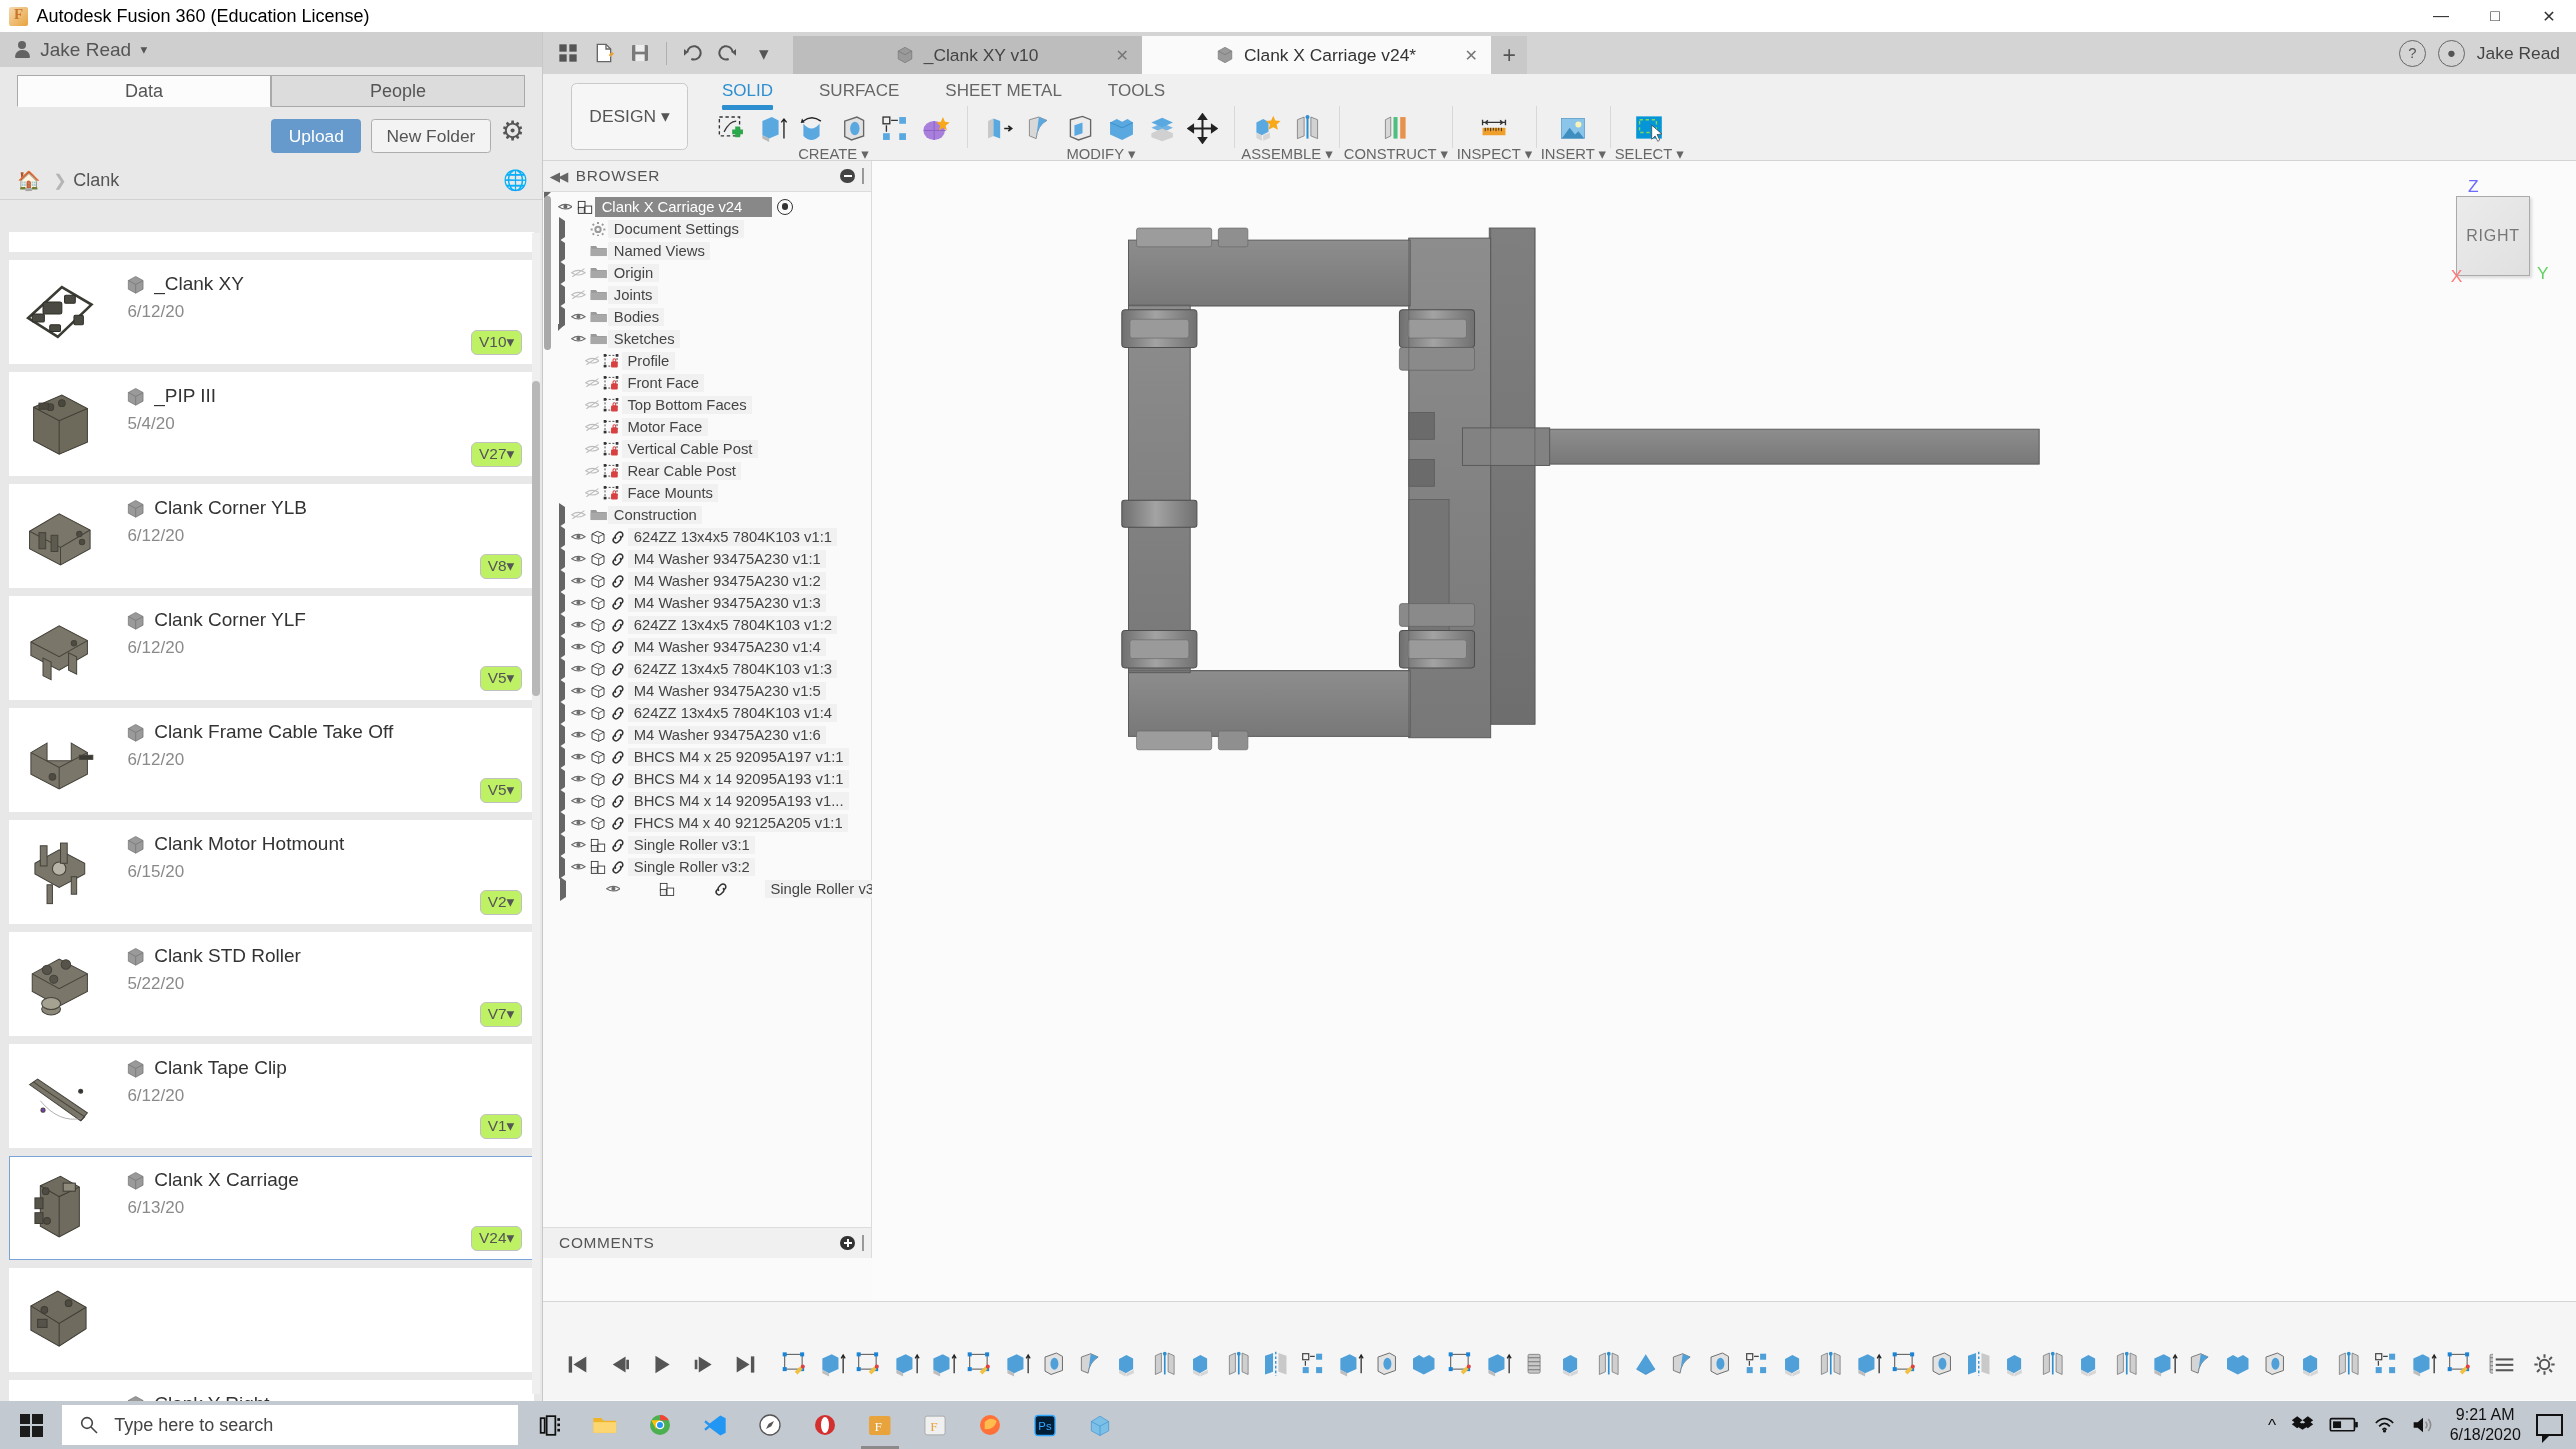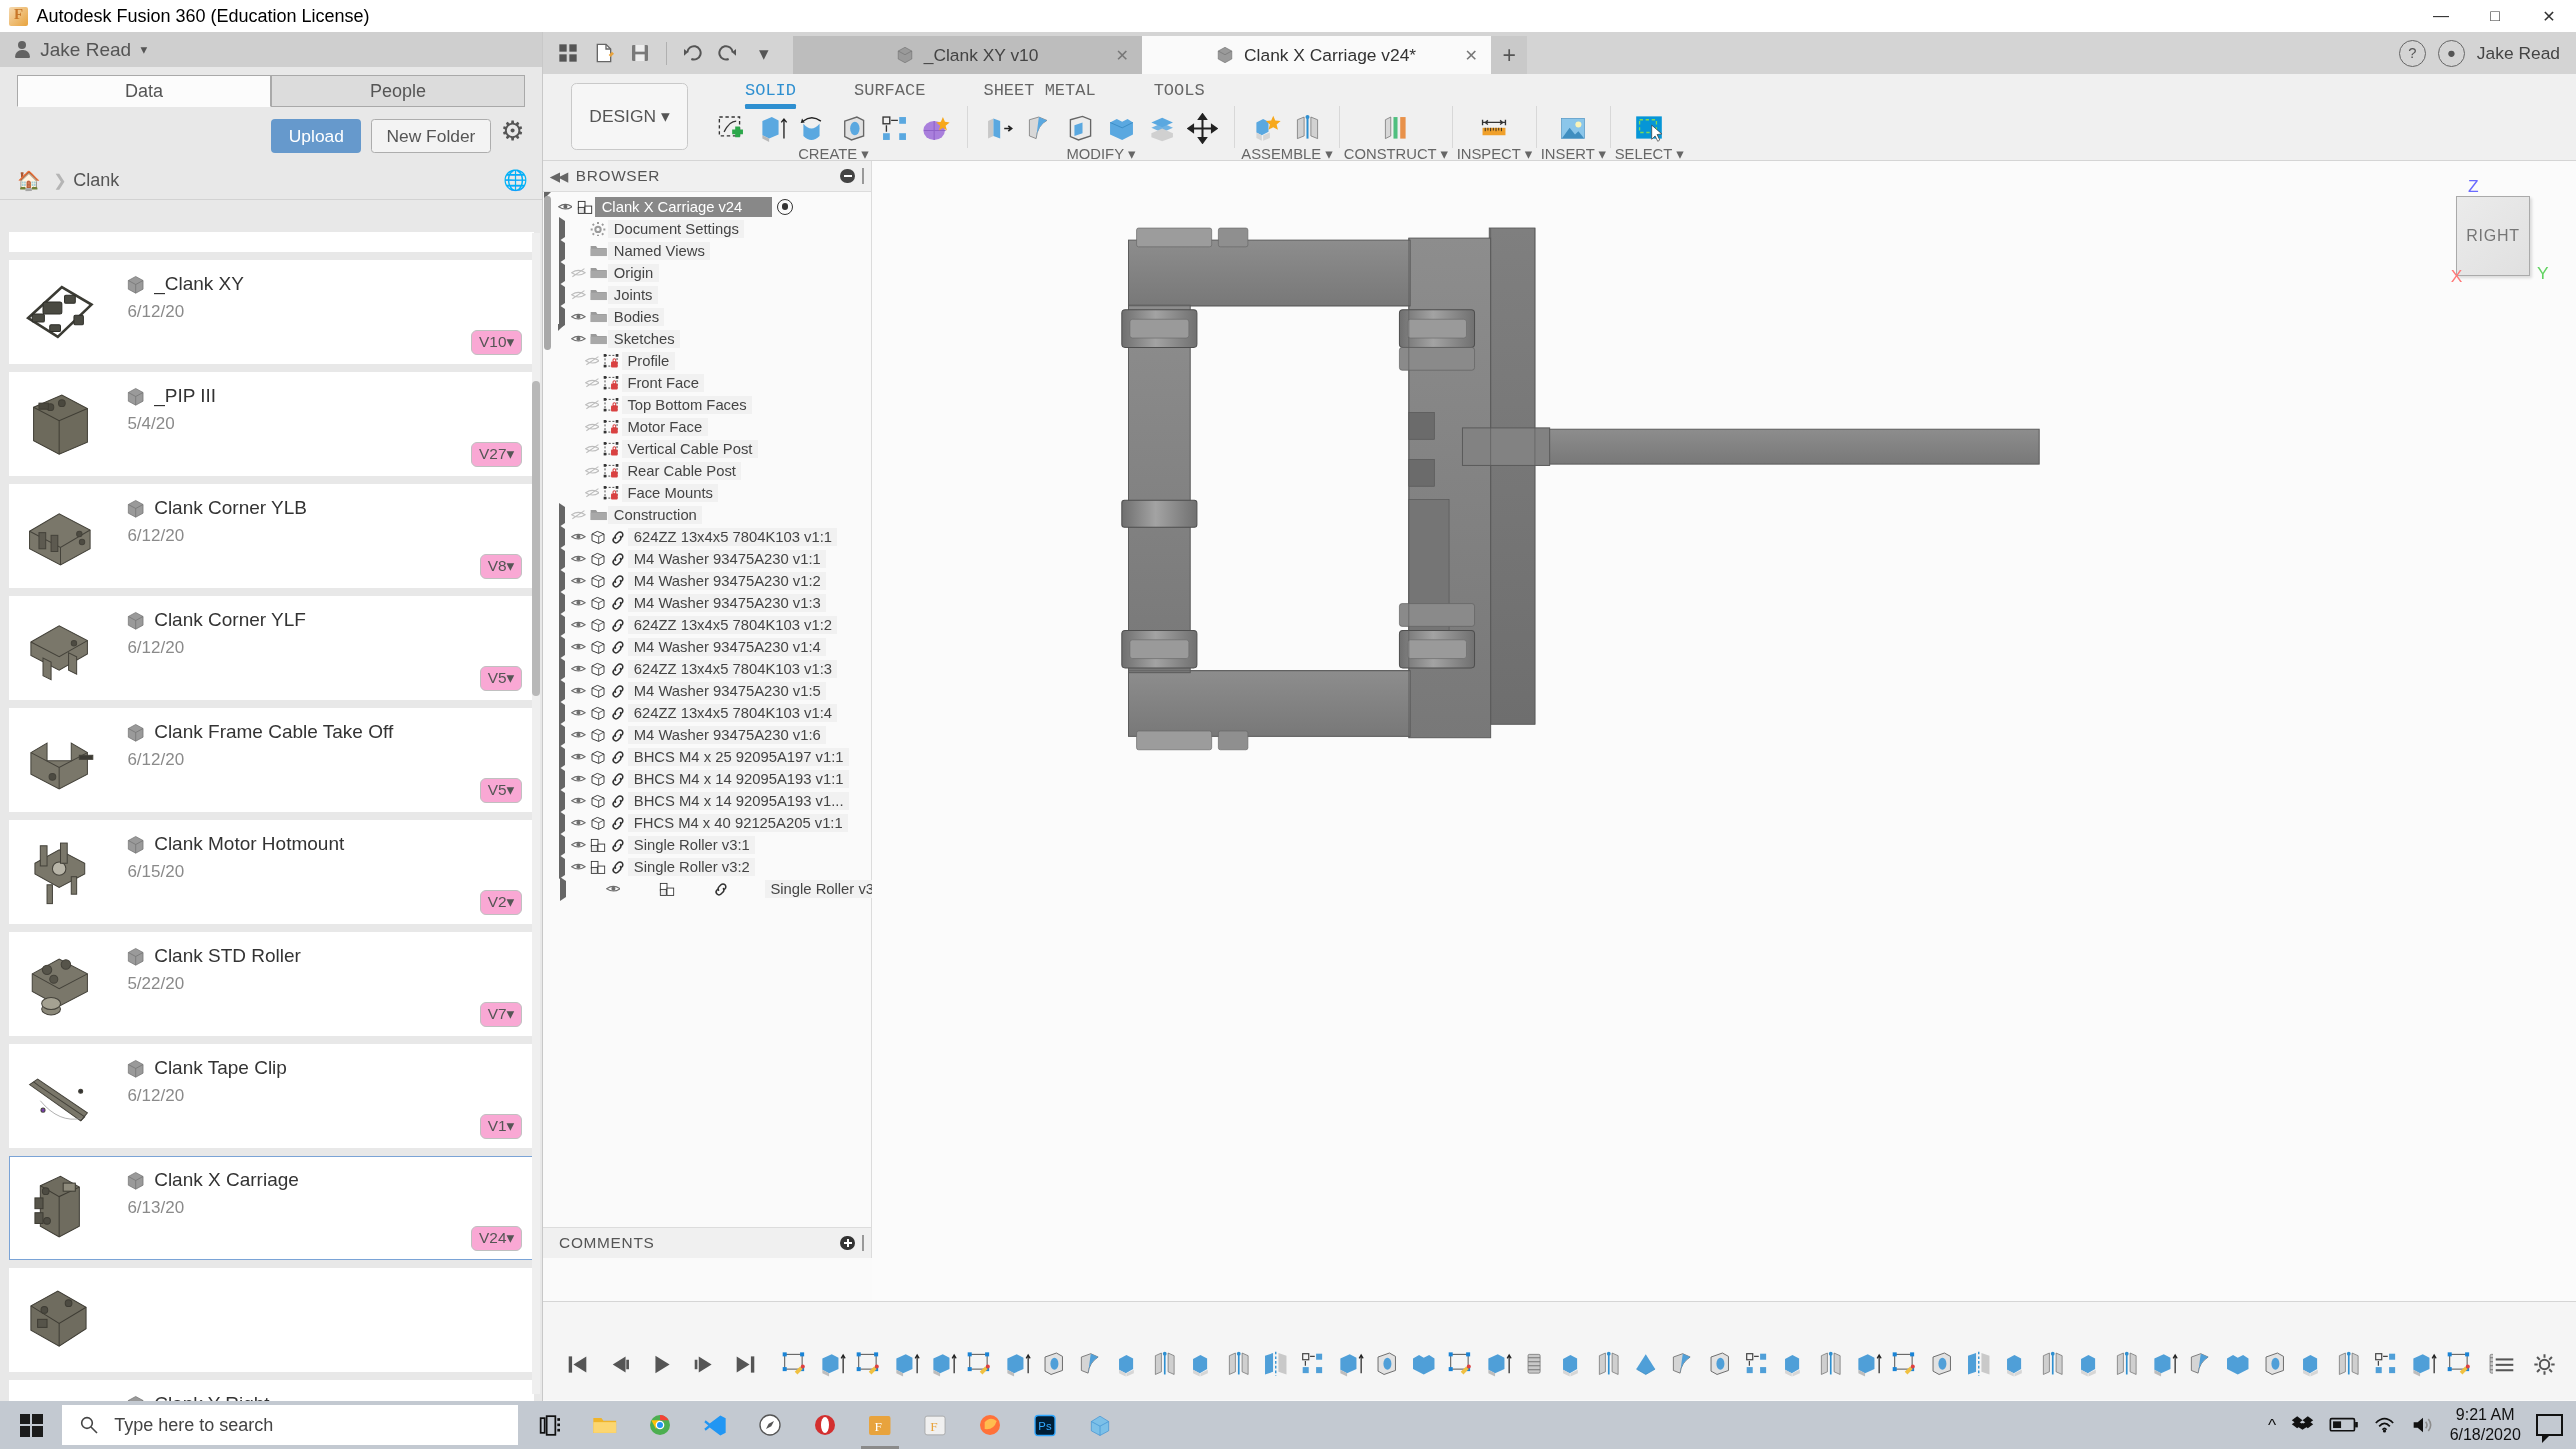--- a/index.html
+++ b/index.html
@@ -100,21 +100,21 @@
     width:101px; flex:none; display:flex; align-items:center; justify-content:center;
   }
   .thumb svg{ display:block; }
   .fc-body{ flex:1; padding:12px 0 0 16px; position:relative; }
   .fc-name{ font-size:19px; color:#333; display:flex; align-items:center; }
   .cube-ico{ margin-right:9.4px; flex:none; }
   .fc-date{ font-size:17px; color:#8a8a8a; margin-top:6.7px; }
   .fc-ver{
     position:absolute; right:10.7px; bottom:8px;
     border:0.7px solid #c0c0c0; border-radius:6px; padding:2.7px 6.7px;
-    font-size:15.4px; color:#555; background:#f9a8d4;
+    font-size:15.4px; color:#555; background:#bef264;
   }
   .dp-scroll{
     position:absolute; right:2px; top:349px; width:8px; height:315px;
     background:#b8b8b8; border-radius:4px;
   }
   .dp-scrolltrack{
     position:absolute; right:2px; top:201px; width:8px; height:1161px;
     background:#efefef;
   }
 
@@ -160,21 +160,21 @@
     position:absolute; left:0; top:42px; width:2033px; height:87px;
     background:#f0f0f0; border-bottom:0.7px solid #d5d5d5;
   }
   .design-box{
     position:absolute; left:28px; top:9.4px; width:117px; height:67px;
     border:0.7px solid #c9c9c9; border-radius:5.4px; background:#f6f6f6;
     display:flex; align-items:center; justify-content:center;
     font-size:17.4px; color:#555; cursor:pointer;
   }
   .env-tabs{
-    position:absolute; left:179px; top:4px; display:flex; gap:12px; align-items:flex-start;font-family:Liberation Mono, monospace;
+    position:absolute; left:156px; top:4px; display:flex; gap:0px; align-items:flex-start;
   }
   .env-tab{
     font-size:17px; color:#666; padding:2.7px 23px 0 23px; cursor:pointer; text-align:center;
   }
   .env-tab.active{ color:#2e8fd0; }
   .env-tab.active .underline{
     display:block; height:5.4px; background:#2e8fd0; margin-top:4px; border-radius:1.3px;
   }
   .env-tab .underline{ display:none; }
 

